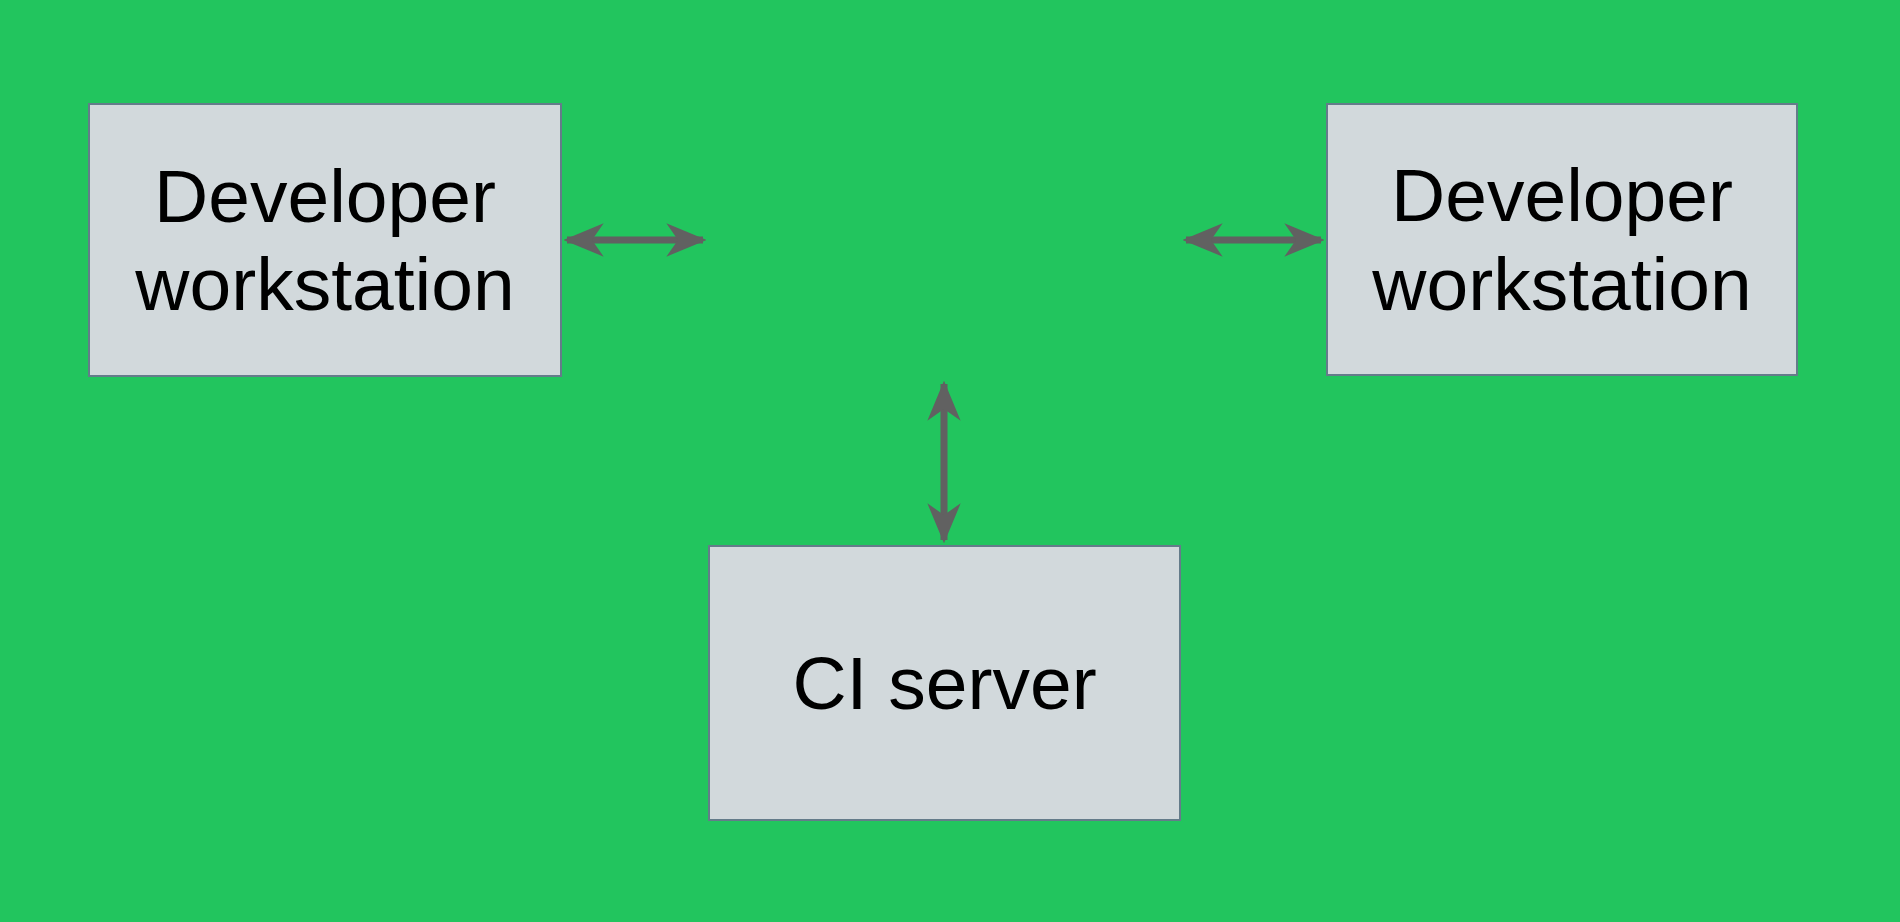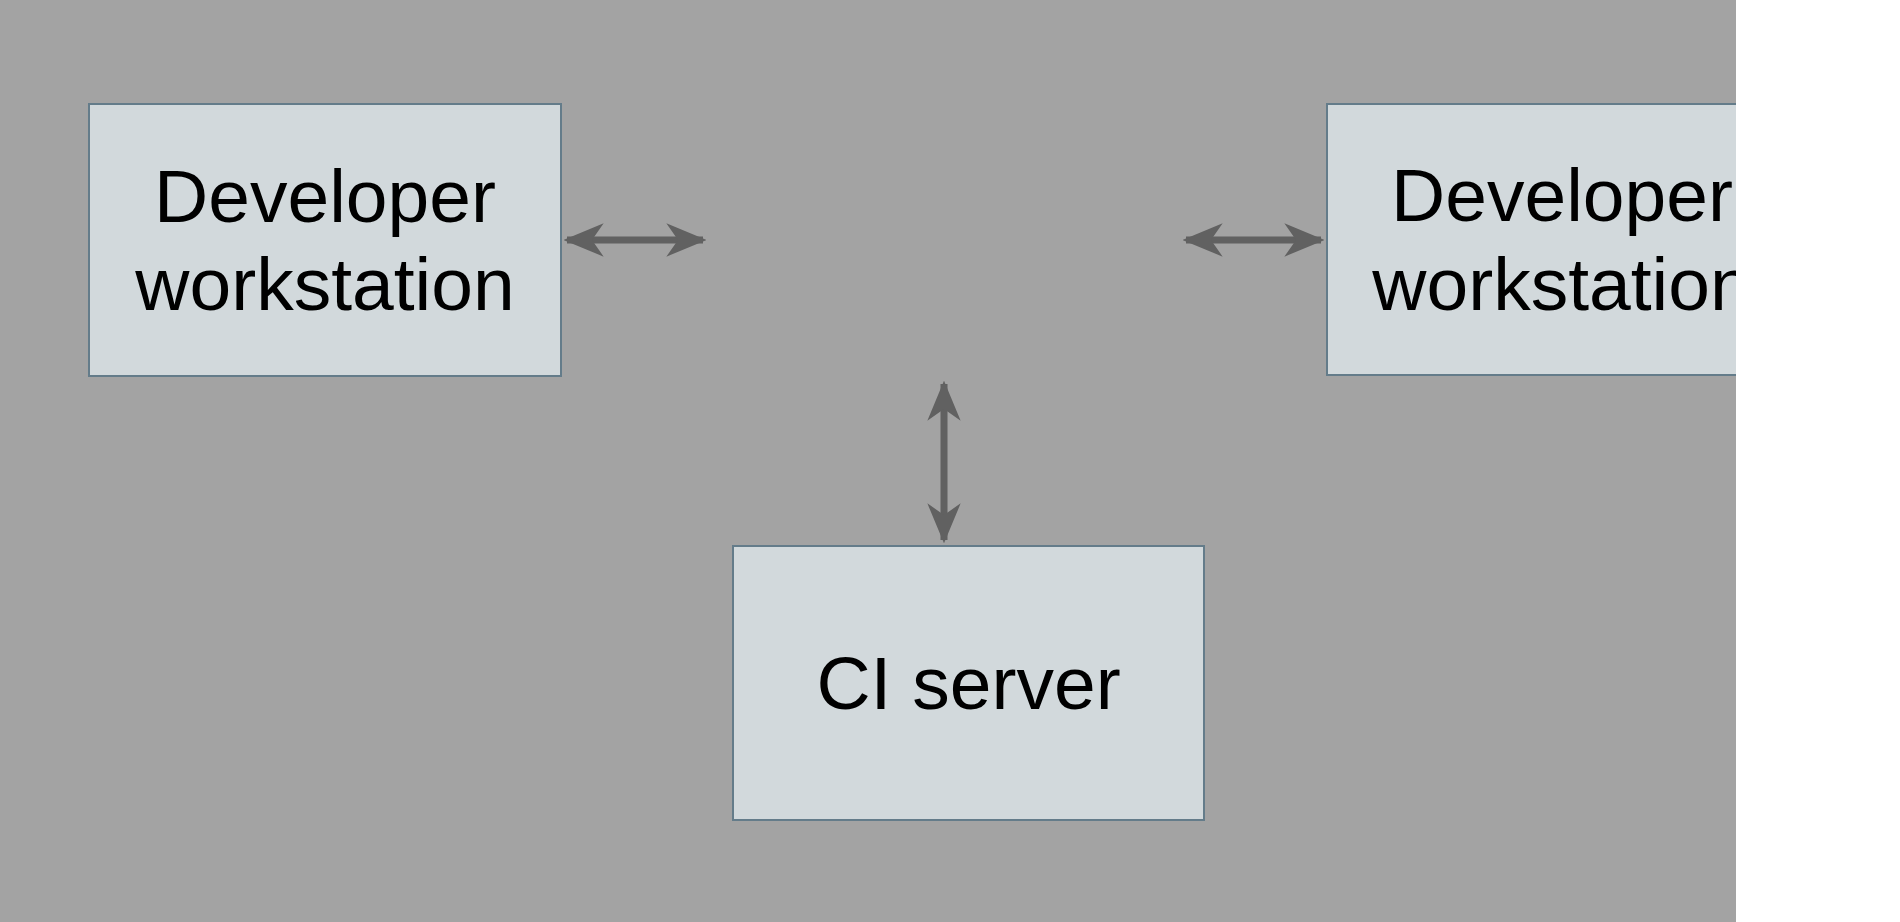--- a/index.html
+++ b/index.html
@@ -2,44 +2,44 @@
 <html><head>
 <meta charset="utf-8">
 <style>
   html, body {
     margin: 0;
     padding: 0;
     background: #ffffff;
   }
   .canvas {
     position: relative;
-    width: 1736px;
+    width: 1900px;
     height: 922px;
-    background: #a3a3a3;
+    background: #22c55e;
     font-family: "Liberation Sans", "DejaVu Sans", sans-serif;
     overflow: hidden;
   }
   .node {
     position: absolute;
     box-sizing: border-box;
     background: #d2d9dc;
     border: 2px solid #647c8a;
     display: flex;
     align-items: center;
     justify-content: center;
     text-align: center;
     color: #000000;
     font-size: 75px;
     line-height: 1.18;
     letter-spacing: 0px;
   }
   .node-dev-left   { left: 88px;   top: 103px; width: 474px; height: 274px; }
   .node-cache      { left: 708px;  top: 103px; width: 473px; height: 274px; }
   .node-dev-right  { left: 1326px; top: 103px; width: 472px; height: 273px; }
-  .node-ci         { left: 732px;  top: 545px; width: 473px; height: 276px; }
+  .node-ci         { left: 708px;  top: 545px; width: 473px; height: 276px; }
   .node-label {
     display: block;
     width: 100%;
     padding: 0 10px;
     box-sizing: border-box;
   }
   .arrows {
     position: absolute;
     left: 0;
     top: 0;

